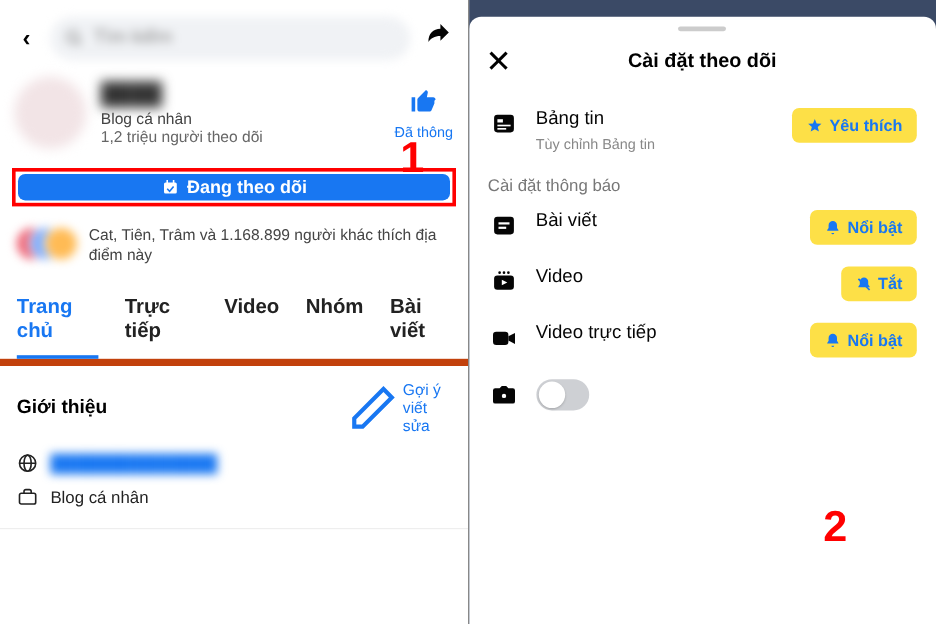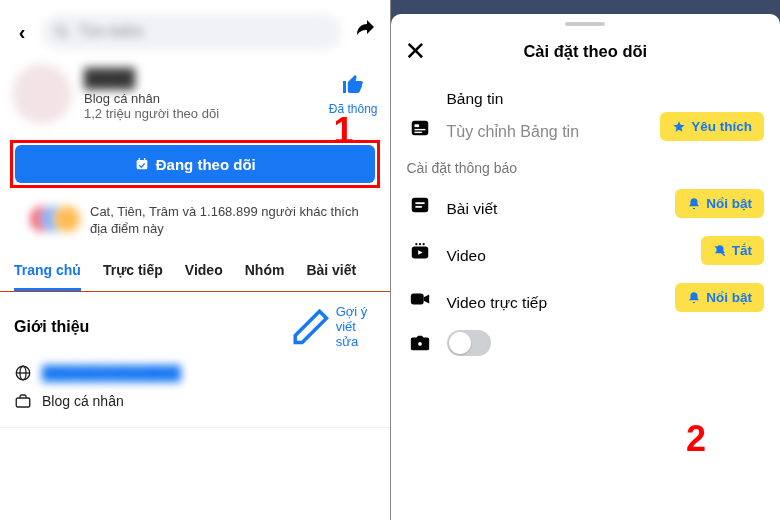--- a/index.html
+++ b/index.html
@@ -17,49 +17,49 @@
     .avatar { width:60px; height:60px; border-radius:30px; background:#f2e4e6; filter:blur(5px); }
     .pinfo { flex:1; }
     .pname { font-weight:700; font-size:18px; color:#333; filter:blur(5px); margin-bottom:2px; }
     .pbio { font-size:13px; color:#444; }
     .pfol { font-size:13px; color:#666; }
     .likebox { text-align:center; color:#1877f2; margin-left:auto; }
     .likebox svg { width:24px; height:24px; fill:#1877f2; }
     .likebox div { font-size:12px; margin-top:2px; }
     .step1 { position:absolute; top:110px; right:36px; color:#f00; font-size:36px; font-weight:700; }
     .followbtn-wrap { margin:6px 10px; border:3px solid #f00; padding:2px; }
-    .followbtn { background:#1877f2; color:#fff; border-radius:6px; height:38px; display:flex; align-items:center; justify-content:center; gap:6px; font-size:15px; font-weight:600; }
-    .social { display:flex; align-items:center; gap:10px; padding:10px 12px 12px 28px; }
+    .followbtn { background:#1877f2; color:#fff; border-radius:6px; height:22px; display:flex; align-items:center; justify-content:center; gap:6px; font-size:15px; font-weight:600; }
+    .social { display:flex; align-items:center; gap:10px; padding:10px 12px 12px 12px; }
     .faces { width:52px; height:34px; position:relative; filter:blur(4px); }
     .face { width:30px; height:30px; border-radius:15px; border:2px solid #fff; position:absolute; top:0; }
     .f1{background:#e67; left:0;} .f2{background:#7af; left:12px;} .f3{background:#fb5; left:24px;}
     .soctxt { font-size:13px; color:#444; line-height:1.3; flex:1; }
-    .tabs { display:flex; gap:22px; padding:0 14px; border-bottom:1px solid #c2410c; font-size:14px; font-weight:600; color:#222; }
+    .tabs { display:flex; gap:22px; padding:0 14px; border-bottom:6px solid #c2410c; font-size:17px; font-weight:600; color:#222; }
     .tab { padding:12px 0 10px 0; }
     .tab.active { color:#1877f2; border-bottom:3px solid #1877f2; }
     .sec { padding:12px 14px; border-bottom:1px solid #eee; }
     .sechd { display:flex; justify-content:space-between; align-items:center; margin-bottom:10px; }
     .sechd h4 { font-size:16px; font-weight:700; }
     .sugg { color:#1877f2; font-size:13px; display:flex; align-items:center; gap:4px; }
     .abrow { display:flex; align-items:center; gap:10px; font-size:14px; color:#222; padding:5px 0; }
     .abrow svg { width:18px; height:18px; }
     .abrow.blur span { filter:blur(4px); color:#1877f2; }
     
     .pane-right { background:#3b4a66; }
     .sheet { position:absolute; top:14px; left:0; right:0; bottom:0; background:#fff; border-radius:10px 10px 0 0; }
     .handle { width:40px; height:4px; background:#ccc; border-radius:2px; margin:8px auto 0 auto; }
     .shhd { display:flex; align-items:center; padding:10px 14px 14px 14px; }
     .close { font-size:26px; font-weight:300; width:28px; }
     .shtitle { flex:1; text-align:center; font-size:16.5px; font-weight:700; padding-right:28px; }
-    .srow { display:flex; align-items:flex-end; padding:9px 16px; gap:14px; }
+    .srow { display:flex; align-items:flex-start; padding:9px 16px; gap:14px; }
     .ic { width:26px; height:26px; display:flex; align-items:center; justify-content:center; }
     .ic svg { width:22px; height:22px; }
     .sinfo { flex:1; }
     .slbl { font-size:15.5px; font-weight:500; color:#050505; }
-    .ssub { font-size:16px; color:#888; margin-top:15px; }
+    .ssub { font-size:12px; color:#888; margin-top:5px; }
     .pill { background:#fde047; color:#1877f2; font-size:13.5px; font-weight:600; padding:7px 12px; border-radius:6px; display:flex; align-items:center; gap:5px; }
     .pill svg { width:14px; height:14px; fill:#1877f2; }
     .subhd { padding:10px 16px 4px 16px; font-size:14px; color:#777; }
     .tog { width:44px; height:26px; background:#ced0d4; border-radius:13px; position:relative; }
     .tog::after { content:''; width:22px; height:22px; background:#fff; border-radius:11px; position:absolute; left:2px; top:2px; box-shadow:0 1px 2px rgba(0,0,0,.2); }
     .step2 { position:absolute; bottom:60px; right:74px; color:#f00; font-size:36px; font-weight:700; }
     .unfollow-wrap { margin:4px 10px; border:3px solid #f00; }
   </style>
 </head>
 <body>

